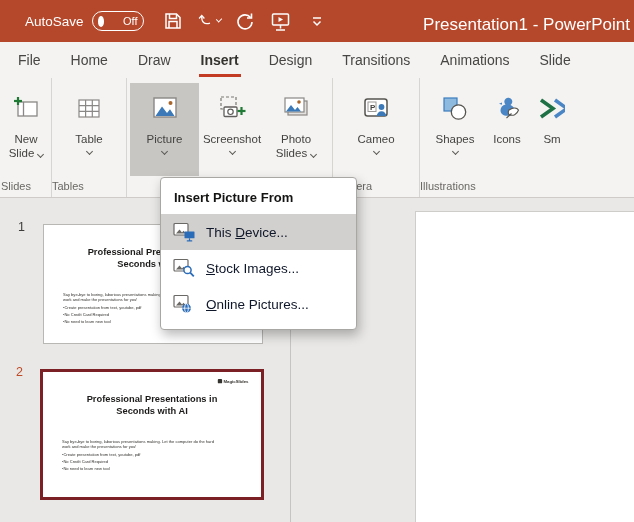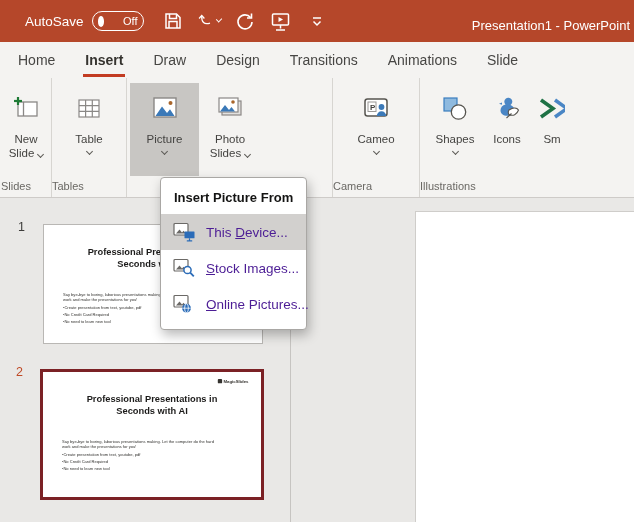--- a/index.html
+++ b/index.html
@@ -17,21 +17,21 @@
   .stage{position:relative;width:634px;height:522px;overflow:hidden;background:var(--ribbon-bg)}
 
   
   .titlebar{position:absolute;left:0;top:0;width:100%;height:42px;background:var(--titlebar);display:flex;align-items:center;color:#fff}
   .autosave{display:flex;align-items:center;gap:8px;margin-left:25px;font-size:13.5px}
   .pill{width:52px;height:20px;border:1.6px solid #fff;border-radius:11px;display:flex;align-items:center;padding:0 5px;gap:19px}
   .knob{width:11px;height:11px;border-radius:50%;background:#fff}
   .pill-txt{font-size:11px}
   .qat{display:flex;align-items:center;margin-left:16px;gap:10px}
   .qat .tbtn{width:26px;height:28px;display:flex;align-items:center;justify-content:center}
-  .doc-title{position:absolute;right:4px;top:0;height:50px;display:flex;align-items:center;font-size:13px;white-space:nowrap}
+  .doc-title{position:absolute;right:4px;top:0;height:50px;display:flex;align-items:center;font-size:17px;white-space:nowrap}
   .chev-w{display:inline-block;width:5px;height:5px;border-right:1.4px solid #fff;border-bottom:1.4px solid #fff;transform:rotate(45deg);margin-left:2px;margin-top:-3px}
 
   
   .tabs{position:absolute;left:0;top:42px;width:100%;height:36px;display:flex;align-items:center;padding-left:3px;background:var(--ribbon-bg)}
   .tab{position:relative;height:100%;display:flex;align-items:center;padding:0 15px;font-size:14px;color:#474644;white-space:nowrap}
   .tab.active{font-weight:bold;color:#35332f}
   .tab.active::after{content:"";position:absolute;left:13px;right:13px;bottom:1px;height:3px;background:var(--underline)}
 
   
   .ribbon{position:absolute;left:0;top:78px;width:660px;height:120px;display:flex;background:var(--ribbon-bg);border-bottom:1px solid #cecbc8;padding-left:1px}
@@ -58,23 +58,23 @@
   .mlogo-ic{width:7px;height:7px;background:#35332f;border-radius:1.5px}
   .t-title{position:absolute;top:22px;left:0;width:100%;text-align:center;font-weight:bold;font-size:9.3px;line-height:11.5px;padding:0 26px}
   .t-body{position:absolute;left:19px;top:68px;width:182%;transform:scale(.54);transform-origin:top left;font-size:7.5px;line-height:8.6px;color:#33322f}
   .t-para{margin-bottom:7px;width:290px}
   .bullet{display:block;margin-bottom:4.5px;white-space:nowrap}
   .bullet::before{content:"•"}
   .canvas-area{position:absolute;left:291px;top:0;right:0;height:100%}
   .canvas{position:absolute;left:124px;top:13px;right:0;bottom:0;background:#fff;border:1px solid #cfcdca;border-right:none;border-bottom:none}
 
   
-  .menu{position:absolute;left:160px;top:177px;width:147px;background:#fff;border:1px solid #a9a7a4;border-radius:4px;box-shadow:2px 5px 12px rgba(0,0,0,.28);padding:3px 0 7px;z-index:50}
+  .menu{position:absolute;left:160px;top:177px;width:197px;background:#fff;border:1px solid #a9a7a4;border-radius:4px;box-shadow:2px 5px 12px rgba(0,0,0,.28);padding:3px 0 7px;z-index:50}
   .menu-header{font-weight:bold;font-size:13px;color:#141413;padding:9px 13px 9px 13px;white-space:nowrap}
-  .menu-item{height:36px;display:flex;align-items:center;padding:0 12px;font-size:13.5px;color:#4c1d95;gap:11px;white-space:nowrap}
+  .menu-item{height:36px;display:flex;align-items:center;padding:0 12px;font-size:13.5px;color:#0f172a;gap:11px;white-space:nowrap}
   .menu-item.hl{background:var(--menu-hl)}
   .mi-icon{width:22px;height:20px;flex:0 0 auto}
   svg{display:block}
 </style>
 </head>
 <body>
 
 <div class="stage">
 
   <header class="titlebar">
@@ -128,23 +128,24 @@
             <path d="M5 6 h8"></path>
             <path d="M5.5 9.5 l3.5 3.5 3.5 -3.5"></path>
           </g>
         </svg>
       </span>
     </div>
     <div class="doc-title">Presentation1 - PowerPoint</div>
   </header>
 
   <nav class="tabs">
+    <span class="tab">File</span>
     <span class="tab">Home</span>
+    <span class="tab">Draw</span>
     <span class="tab active">Insert</span>
-    <span class="tab">Draw</span>
     <span class="tab">Design</span>
     <span class="tab">Transitions</span>
     <span class="tab">Animations</span>
     <span class="tab">Slide</span>
   </nav>
 
   <section class="ribbon">
 
     <div class="rgroup" style="width:51px">
       <div class="rbtn" style="width:64px">
@@ -191,20 +192,37 @@
             <rect x="6" y="3" width="22" height="19" fill="#fff" stroke="#8a8886" stroke-width="1.4"></rect>
             <circle cx="22.5" cy="8" r="2" fill="#a9652a"></circle>
             <path d="M7.5 21 L14 11.5 L19 18 l3-3.8 4.5 6.8 Z" fill="#3b79b8"></path>
           </svg>
         </div>
         <div class="rlabel">Picture</div>
         <div class="chevline">
             <span class="chev"></span>
           </div>
       </div>
+      <div class="rbtn" style="width:66px">
+        <div class="ricon">
+          <svg width="34" height="28" viewBox="0 0 34 28">
+            <rect x="6" y="2" width="15" height="12" fill="none" stroke="#7a7875" stroke-width="1.2" stroke-dasharray="3 2"></rect>
+            <rect x="9" y="12" width="13" height="9.5" rx="1" fill="#fff" stroke="#605e5c" stroke-width="1.3"></rect>
+            <circle cx="15.5" cy="16.8" r="2.7" fill="none" stroke="#605e5c" stroke-width="1.2"></circle>
+            <g fill="none" stroke="#1e7a35" stroke-width="2.2">
+              <path d="M26.5 12 V20"></path>
+                <path d="M22.5 16 H30.5"></path>
+            </g>
+          </svg>
+        </div>
+        <div class="rlabel">Screenshot</div>
+        <div class="chevline">
+            <span class="chev"></span>
+          </div>
+      </div>
       <div class="rbtn" style="width:62px">
         <div class="ricon">
           <svg width="34" height="28" viewBox="0 0 34 28">
             <rect x="9" y="6" width="19" height="14" fill="#e3e1df" stroke="#8a8886" stroke-width="1.2"></rect>
             <rect x="6" y="3" width="19" height="14" fill="#fff" stroke="#8a8886" stroke-width="1.2"></rect>
             <circle cx="20" cy="7" r="1.8" fill="#a9652a"></circle>
             <path d="M7 16.5 l5-6.5 4 5 2.5-3 3.5 4.5 Z" fill="#3b79b8"></path>
           </svg>
         </div>
         <div class="rlabel">Photo</div>

